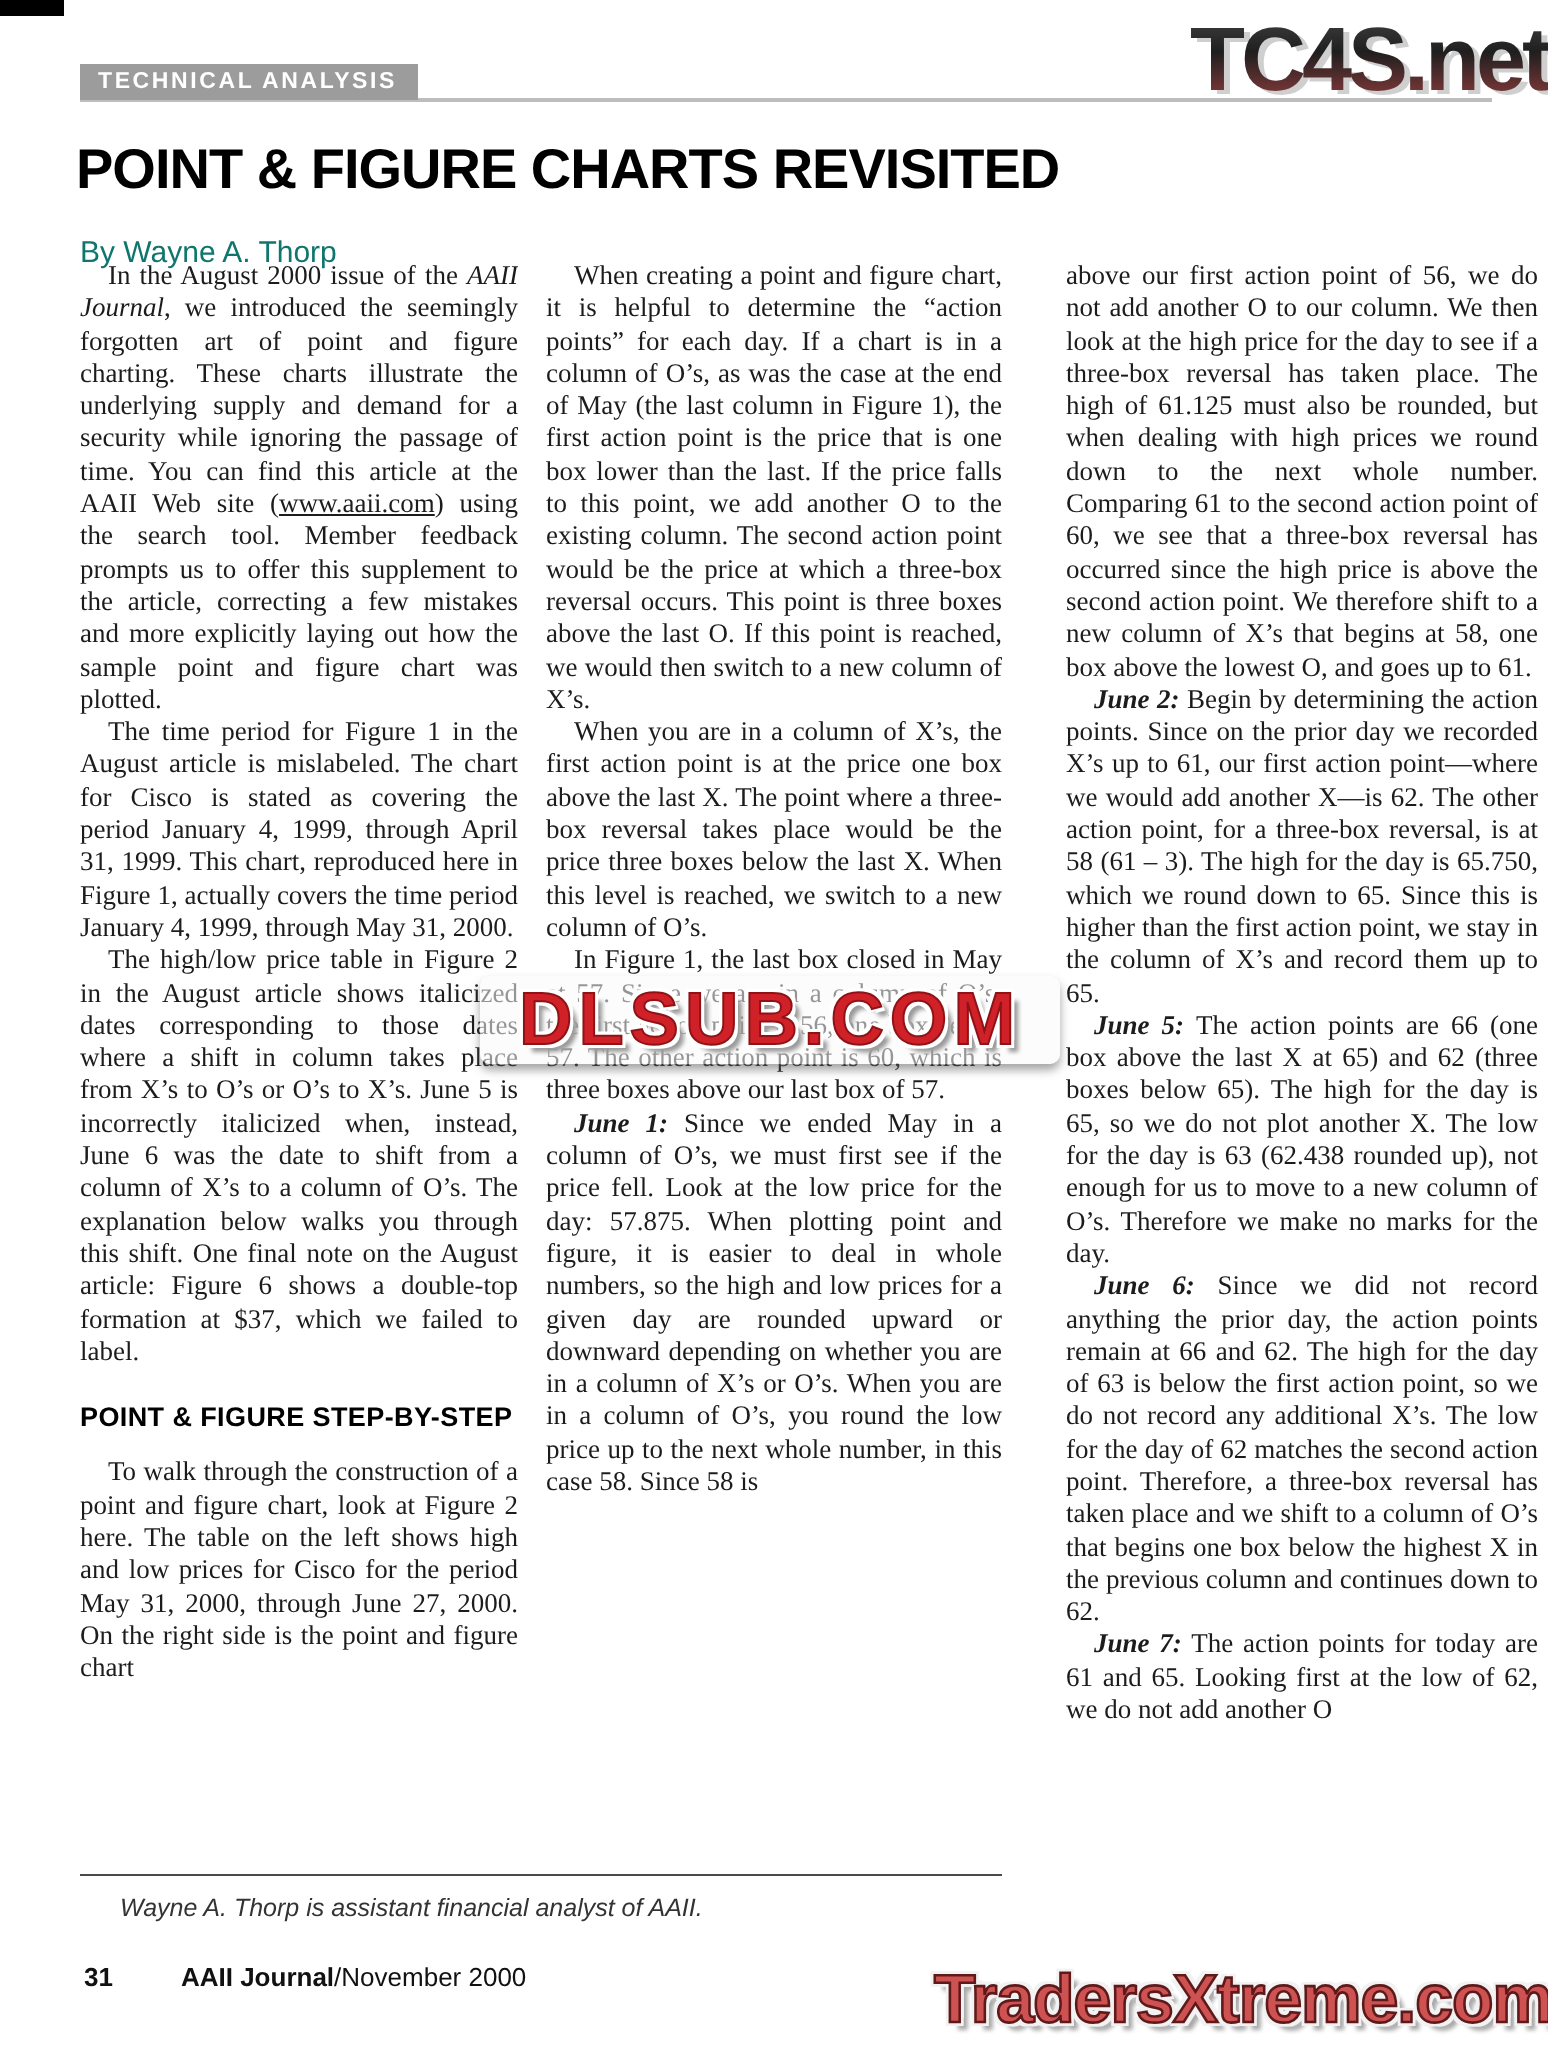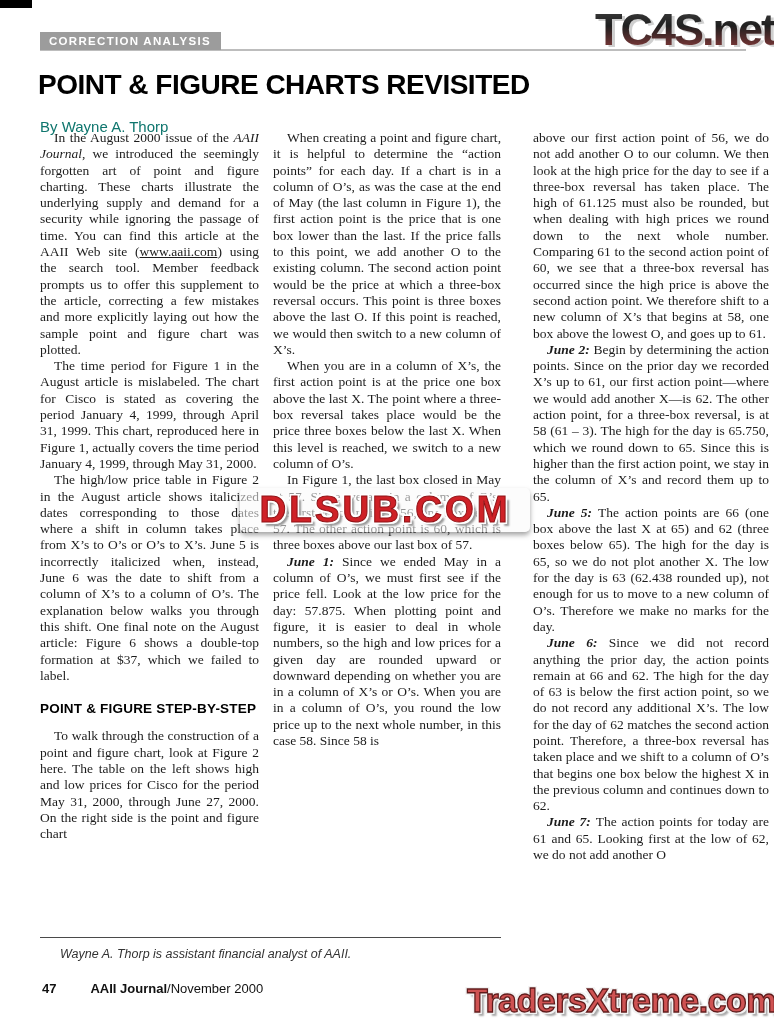--- a/index.html
+++ b/index.html
@@ -90,21 +90,21 @@
 </head>
 <body>
 
 <div id="page">
 
   <div id="scan-artifact"></div>
 
   <div id="tc4s-logo">TC4S.net</div>
 
   <div id="kicker-row">
-    <span id="kicker-label">CORRECTION ANALYSIS</span>
+    <span id="kicker-label">TECHNICAL ANALYSIS</span>
   </div>
 
   <h1 id="page-title">POINT &amp; FIGURE CHARTS REVISITED</h1>
 
   <div id="byline">By Wayne A. Thorp</div>
 
   <div id="column-1" class="col">
       <p class="para indent"><span>In the August 2000 issue of the </span><span class="run-i">AAII Journal</span><span>, we introduced the seemingly forgotten art of point and figure charting. These charts illustrate the underlying supply and demand for a security while ignoring the passage of time. You can find this article at the AAII Web site (</span><span class="run-u">www.aaii.com</span><span>) using the search tool. Member feedback prompts us to offer this supplement to the article, correcting a few mistakes and more explicitly laying out how the sample point and figure chart was plotted.</span></p>
       <p class="para indent"><span>The time period for Figure 1 in the August article is mislabeled. The chart for Cisco is stated as covering the period January 4, 1999, through April 31, 1999. This chart, reproduced here in Figure 1, actually covers the time period January 4, 1999, through May 31, 2000.</span></p>
       <p class="para indent"><span>The high/low price table in Figure 2 in the August article shows italicized dates corresponding to those dates where a shift in column takes place from X’s to O’s or O’s to X’s. June 5 is incorrectly italicized when, instead, June 6 was the date to shift from a column of X’s to a column of O’s. The explanation below walks you through this shift. One final note on the August article: Figure 6 shows a double-top formation at $37, which we failed to label.</span></p>
@@ -125,18 +125,18 @@
       <p class="para indent"><span class="run-bi">June 7: </span><span>The action points for today are 61 and 65. Looking first at the low of 62, we do not add another O</span></p>
     </div>
 
   <div id="footnote">Wayne A. Thorp is assistant financial analyst of AAII.</div>
 
   <div id="dlsub-watermark">
     <span>DLSUB.COM</span>
   </div>
 
   <div id="page-footer">
-    <span id="page-number">47</span><span id="journal-name">AAII Journal</span><span id="journal-issue">/November 2000</span>
+    <span id="page-number">31</span><span id="journal-name">AAII Journal</span><span id="journal-issue">/November 2000</span>
   </div>
 
   <div id="tradersxtreme-watermark">TradersXtreme.com</div>
 
 </div>
 
 </body></html>

